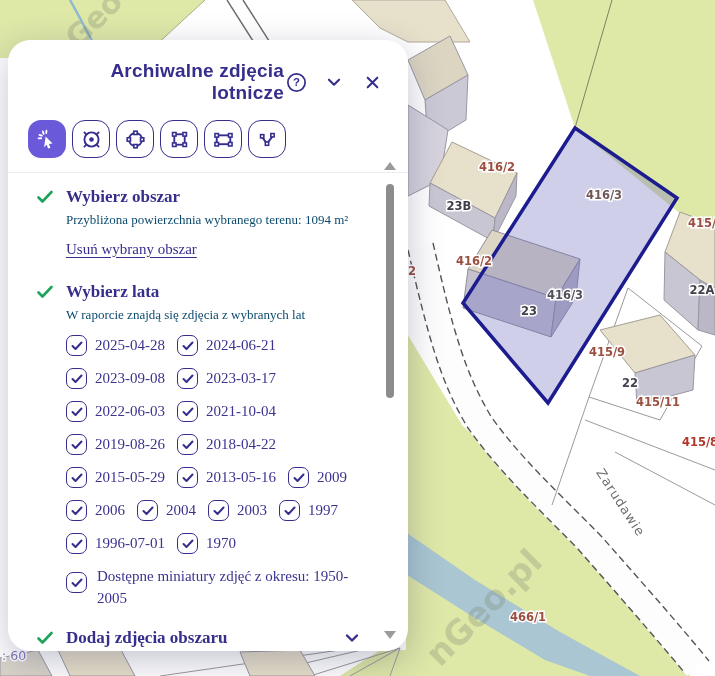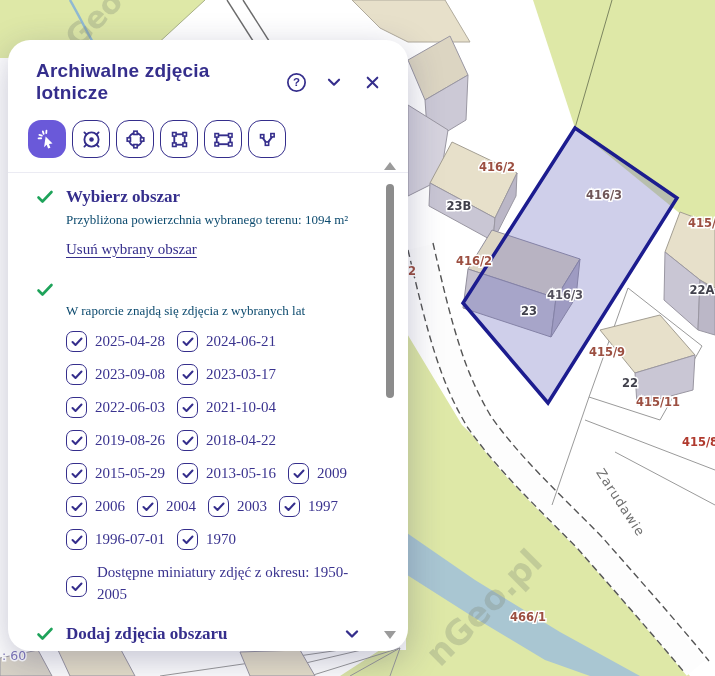--- a/index.html
+++ b/index.html
@@ -10,21 +10,21 @@
   
   #map{position:absolute;inset:0;}
   
   .panel{
     position:absolute;left:8px;top:40px;width:400px;height:611px;
     background:#fff;border-radius:22px;
     box-shadow:0 10px 35px rgba(40,40,90,.28);
     color:#352e8c;box-sizing:border-box;
   }
   .panel-header{display:flex;align-items:center;padding:20px 24px 0 28px;}
-  .panel-title{font-size:19px;font-weight:700;letter-spacing:.2px;flex:1;}
+  .panel-title{font-size:19px;font-weight:700;letter-spacing:.2px;flex:1;text-align:right;}
   .header-icons{display:flex;align-items:center;gap:14px;}
   .hicon{width:24px;height:24px;border:none;background:none;padding:0;cursor:pointer;
          display:flex;align-items:center;justify-content:center;color:#352e8c;}
   .toolbar{display:flex;gap:6px;margin:16px 0 14px 20px;}
   .tool{
     width:38px;height:38px;border-radius:13px;border:1.5px solid #352e8c;
     background:#fff;color:#352e8c;padding:5px;box-sizing:border-box;cursor:pointer;
     display:flex;align-items:center;justify-content:center;
   }
   .tool.active{background:#6a59d9;border:none;color:#fff;}
@@ -36,21 +36,21 @@
   .sec-desc{font-size:13px;color:#0c4a6e;margin:4px 0 0 30px;line-height:1.35;}
   .link{display:inline-block;margin:12px 0 0 30px;font-size:15px;color:#352e8c;
         text-decoration:underline;text-underline-offset:3px;cursor:pointer;}
   .sec-years{margin-top:24px;}
   .year-rows{margin:12px 0 0 30px;}
   .yrow{display:flex;align-items:center;gap:12px;margin-bottom:12px;}
   .yitem{display:flex;align-items:center;gap:8px;cursor:pointer;justify-content:center;}
   .cb{width:21px;height:21px;box-sizing:border-box;border:1.6px solid #352e8c;border-radius:7px;
       display:flex;align-items:center;justify-content:center;flex:0 0 auto;}
   .ylabel{font-size:15px;color:#3a338f;white-space:nowrap;}
-  .thumb-item{display:flex;align-items:center;gap:10px;margin:2px 0 0 30px;cursor:pointer;}
+  .thumb-item{display:flex;align-items:flex-start;gap:10px;margin:2px 0 0 30px;cursor:pointer;}
   .thumb-item .cb{margin-top:6px;}
   .thumb-label{font-size:15px;color:#3a338f;line-height:1.45;width:295px;}
   .sec-footer{display:flex;align-items:center;gap:12px;margin-top:18px;}
   .sec-footer h3{flex:0 0 auto;}
   .footer-chevron{margin-left:auto;margin-right:6px;background:none;border:none;padding:0;
                   cursor:pointer;color:#352e8c;display:flex;}
   
   .sbar{position:absolute;right:12px;top:122px;bottom:12px;width:12px;}
   .sb-arrow{width:0;height:0;border-left:6px solid transparent;border-right:6px solid transparent;
             position:absolute;left:0;cursor:pointer;}
@@ -234,20 +234,21 @@
     </div>
     <div class="sec-desc">Przybliżona powierzchnia wybranego terenu: 1094 m²</div>
     <a class="link">Usuń wybrany obszar</a>
 
     
     <div class="sec-years">
       <div class="sec-head">
         <svg width="18" height="16" viewBox="0 0 18 16">
           <path d="M2.5 8.5 L6.5 12.5 L15.5 3" stroke="#1ea35a" stroke-width="2.6" fill="none" stroke-linecap="round" stroke-linejoin="round"></path>
         </svg>
+        <h3>Wybierz lata</h3>
       </div>
       <div class="sec-desc">W raporcie znajdą się zdjęcia z wybranych lat</div>
       <div class="year-rows" id="year-rows">
           <div class="yrow">
             <span class="yitem">
               <span class="cb">
                 <svg width="12" height="10" viewBox="0 0 12 10">
                   <path d="M1.5 5 L4.5 8 L10.5 1.5" stroke="#352e8c" stroke-width="2" fill="none" stroke-linecap="round" stroke-linejoin="round"></path>
                 </svg>
               </span>

